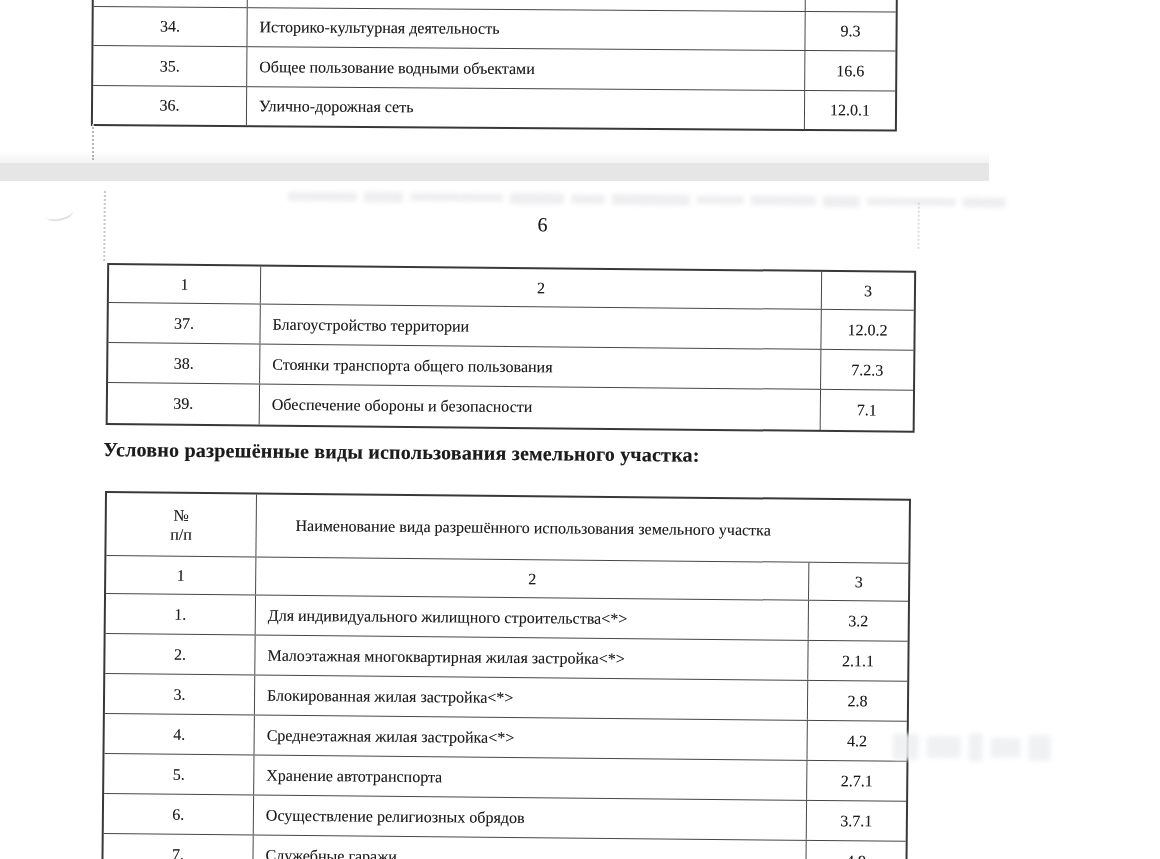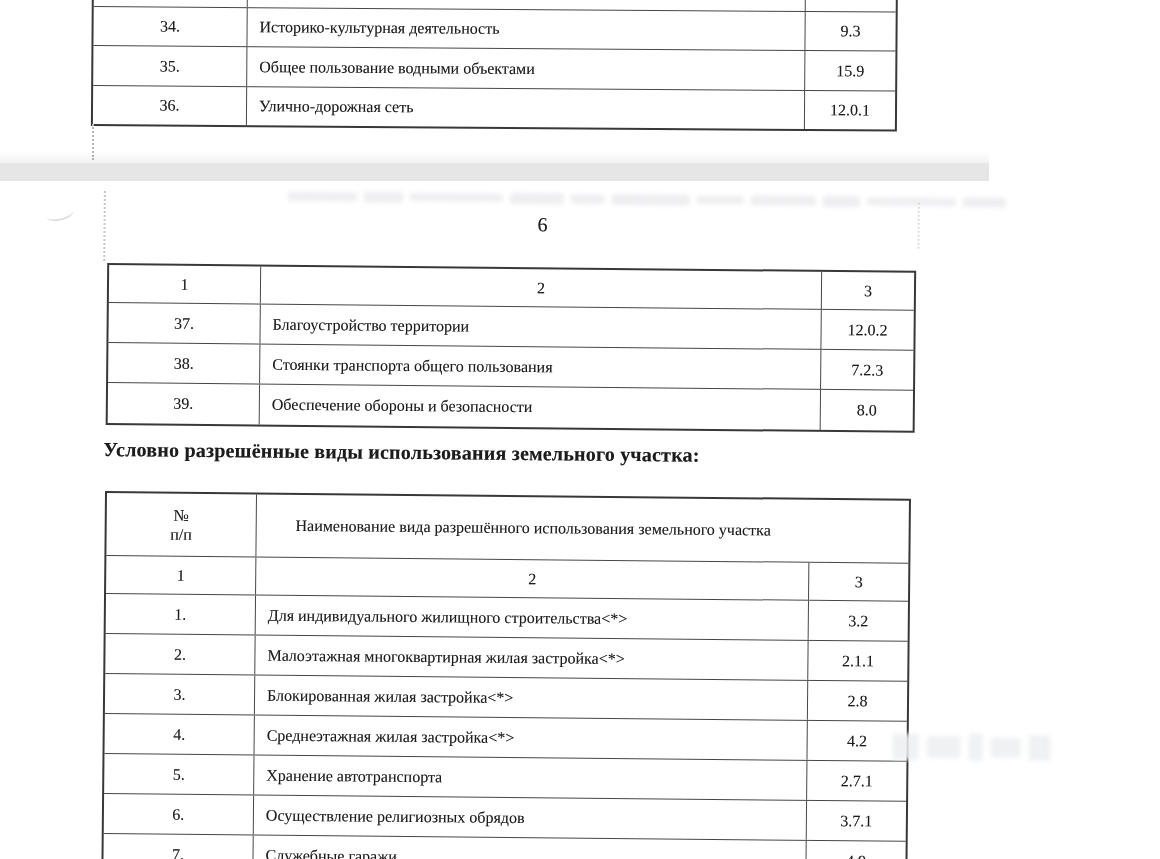--- a/index.html
+++ b/index.html
@@ -73,21 +73,21 @@
       <div class="cell c3"></div>
     </div>
     <div class="trow h-row">
       <div class="cell c1">34.</div>
       <div class="cell c2 name-cell">Историко-культурная деятельность</div>
       <div class="cell c3">9.3</div>
     </div>
     <div class="trow h-row2">
       <div class="cell c1">35.</div>
       <div class="cell c2 name-cell">Общее пользование водными объектами</div>
-      <div class="cell c3">15.9</div>
+      <div class="cell c3">16.6</div>
     </div>
     <div class="trow h-row">
       <div class="cell c1">36.</div>
       <div class="cell c2 name-cell">Улично-дорожная сеть</div>
       <div class="cell c3">12.0.1</div>
     </div>
   </div>
 
   <div class="dotted dot1"></div>
   <div class="shadow-above"></div>
@@ -127,21 +127,21 @@
           <div class="cell c3">12.0.2</div>
         </div>
         <div class="trow h-row">
           <div class="cell c1">38.</div>
           <div class="cell c2 name-cell">Стоянки транспорта общего пользования</div>
           <div class="cell c3">7.2.3</div>
         </div>
         <div class="trow h-rowlast">
           <div class="cell c1">39.</div>
           <div class="cell c2 name-cell">Обеспечение обороны и безопасности</div>
-          <div class="cell c3">8.0</div>
+          <div class="cell c3">7.1</div>
         </div>
       </div>
 
       <div class="heading">Условно разрешённые виды использования земельного участка:</div>
 
       <div class="tbl t6b">
         <div class="trow h-head">
           <div class="cell c1 two-line">
             <span>№</span>
             <span>п/п</span>

